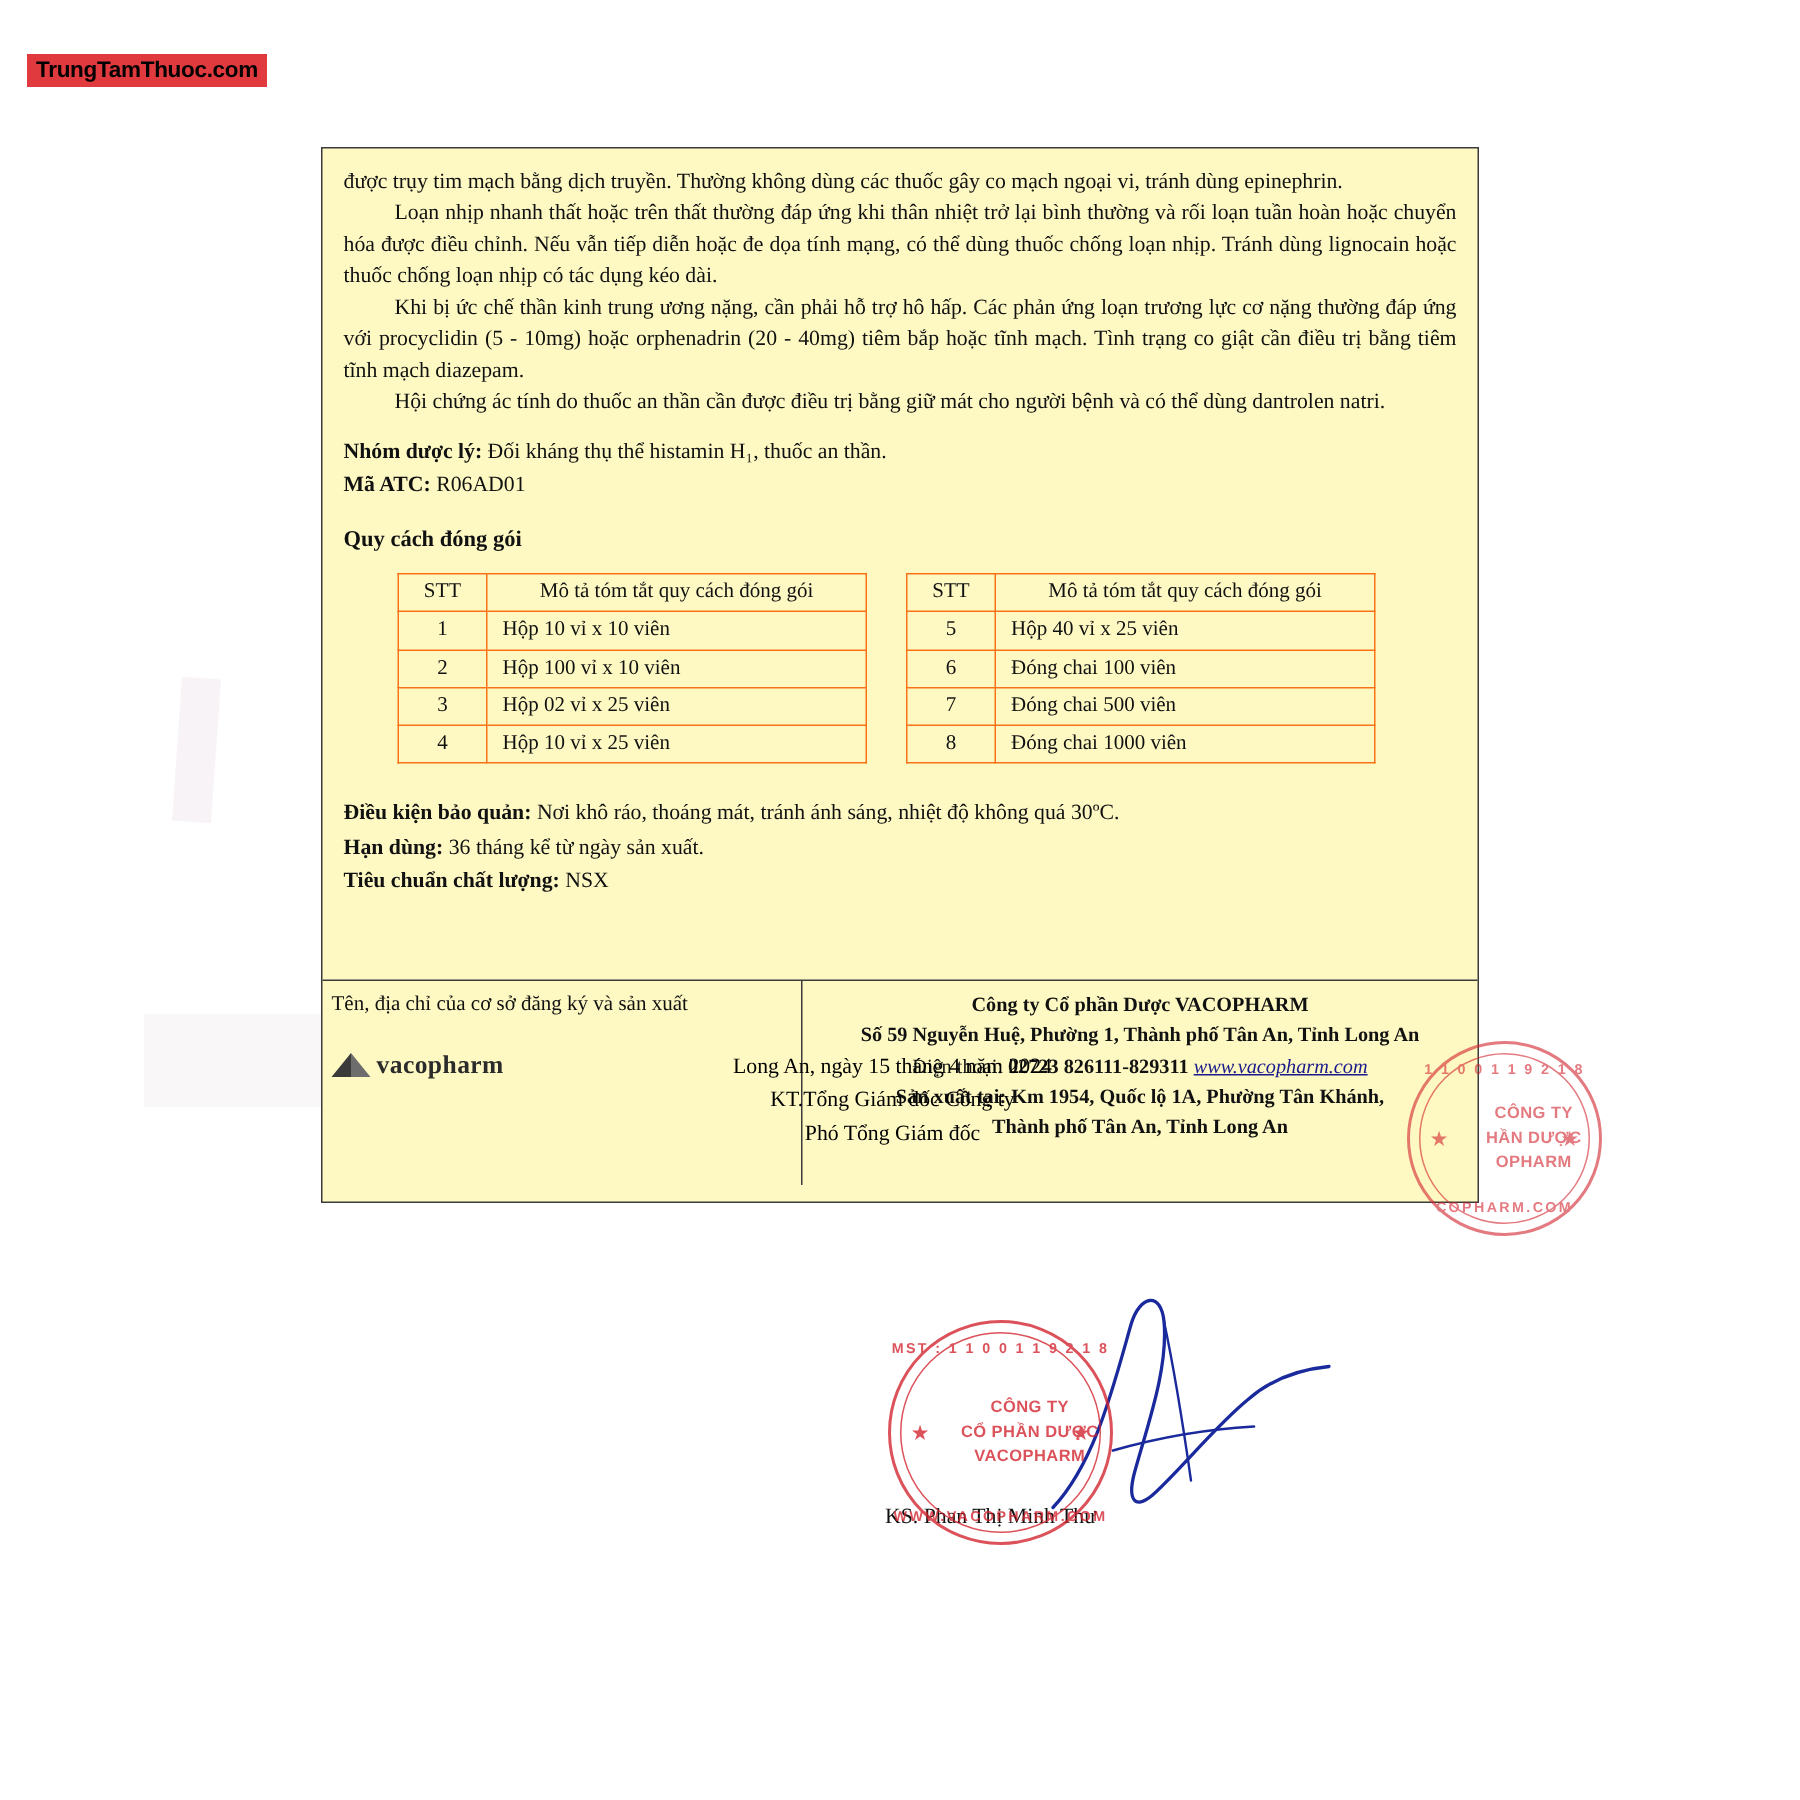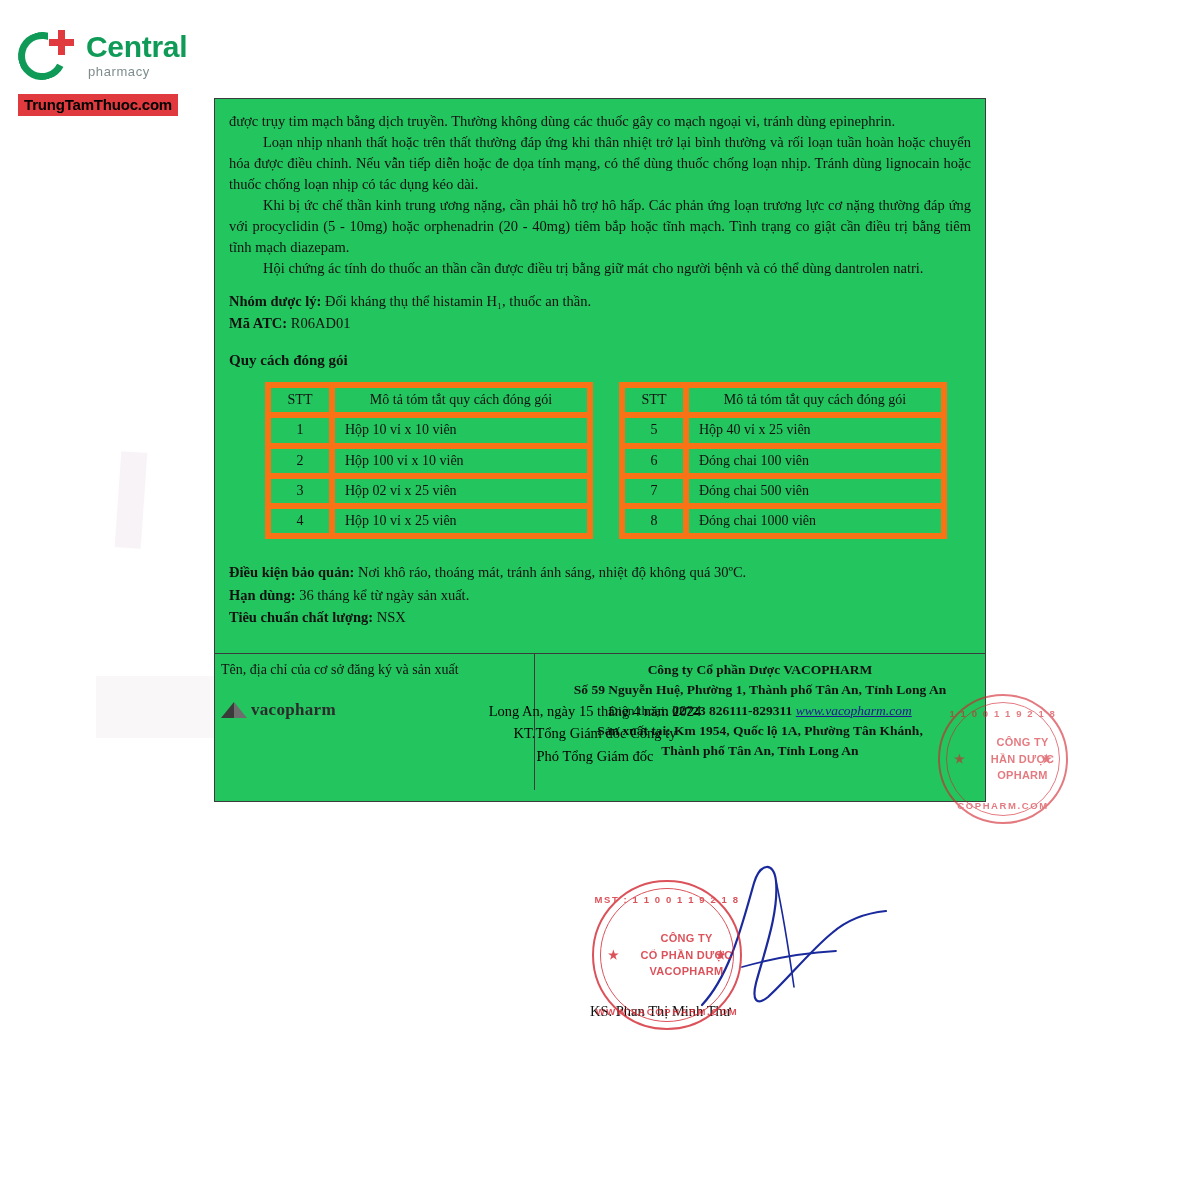--- a/index.html
+++ b/index.html
@@ -91,21 +91,21 @@
   }
 
   
   .sheet {
     position: absolute;
     left: 214px;
     top: 98px;
     width: 772px;
     height: 704px;
     border: 1px solid #3b3b3b;
-    background: #22c55e;
+    background: #fef9c3;
     box-sizing: border-box;
     color: #111111;
   }
   .sheet-inner {
     padding: 12px 14px 0 14px;
     font-size: 14.5px;
     line-height: 1.45;
   }
   p.para {
     margin: 0 0 0 0;
@@ -130,21 +130,21 @@
     display: flex;
     gap: 26px;
     padding-left: 36px;
   }
   table.pack {
     border-collapse: collapse;
     font-size: 14px;
   }
   table.pack th,
   table.pack td {
-    border: 6px solid #f97316;
+    border: 1px solid #f97316;
     padding: 2px 6px;
     font-weight: normal;
     white-space: nowrap;
   }
   table.pack th { text-align: center; }
   table.pack td.stt { text-align: center; width: 46px; }
   table.pack td.desc { padding-left: 10px; min-width: 236px; }
   table.pack th.desc-h { min-width: 236px; }
 
   .storage {
@@ -297,33 +297,20 @@
     opacity: 0.55;
     pointer-events: none;
   }
   #artifact-1 { left: 118px; top: 452px; width: 26px; height: 96px; transform: rotate(4deg); }
   #artifact-2 { left: 96px; top: 676px; width: 140px; height: 62px; opacity: 0.35; }
 </style>
 </head>
 <body>
 
 <div class="brand">
-  <div class="brand-row">
-    <div class="brand-mark">
-      <div class="c-ring"></div>
-      <div class="cross-box">
-        <div class="cross-v"></div>
-        <div class="cross-h"></div>
-      </div>
-    </div>
-    <div class="brand-text">
-      <div class="b-main">Central</div>
-      <div class="b-sub">pharmacy</div>
-    </div>
-  </div>
   <div class="brand-url">TrungTamThuoc.com</div>
 </div>
 
 <div class="artifact" id="artifact-1"></div>
 <div class="artifact" id="artifact-2"></div>
 
 <div class="sheet">
   <div class="sheet-inner">
 
     <p class="para noindent">được trụy tim  mạch bằng dịch truyền. Thường không dùng các thuốc gây co mạch ngoại vi, tránh dùng epinephrin.</p>

